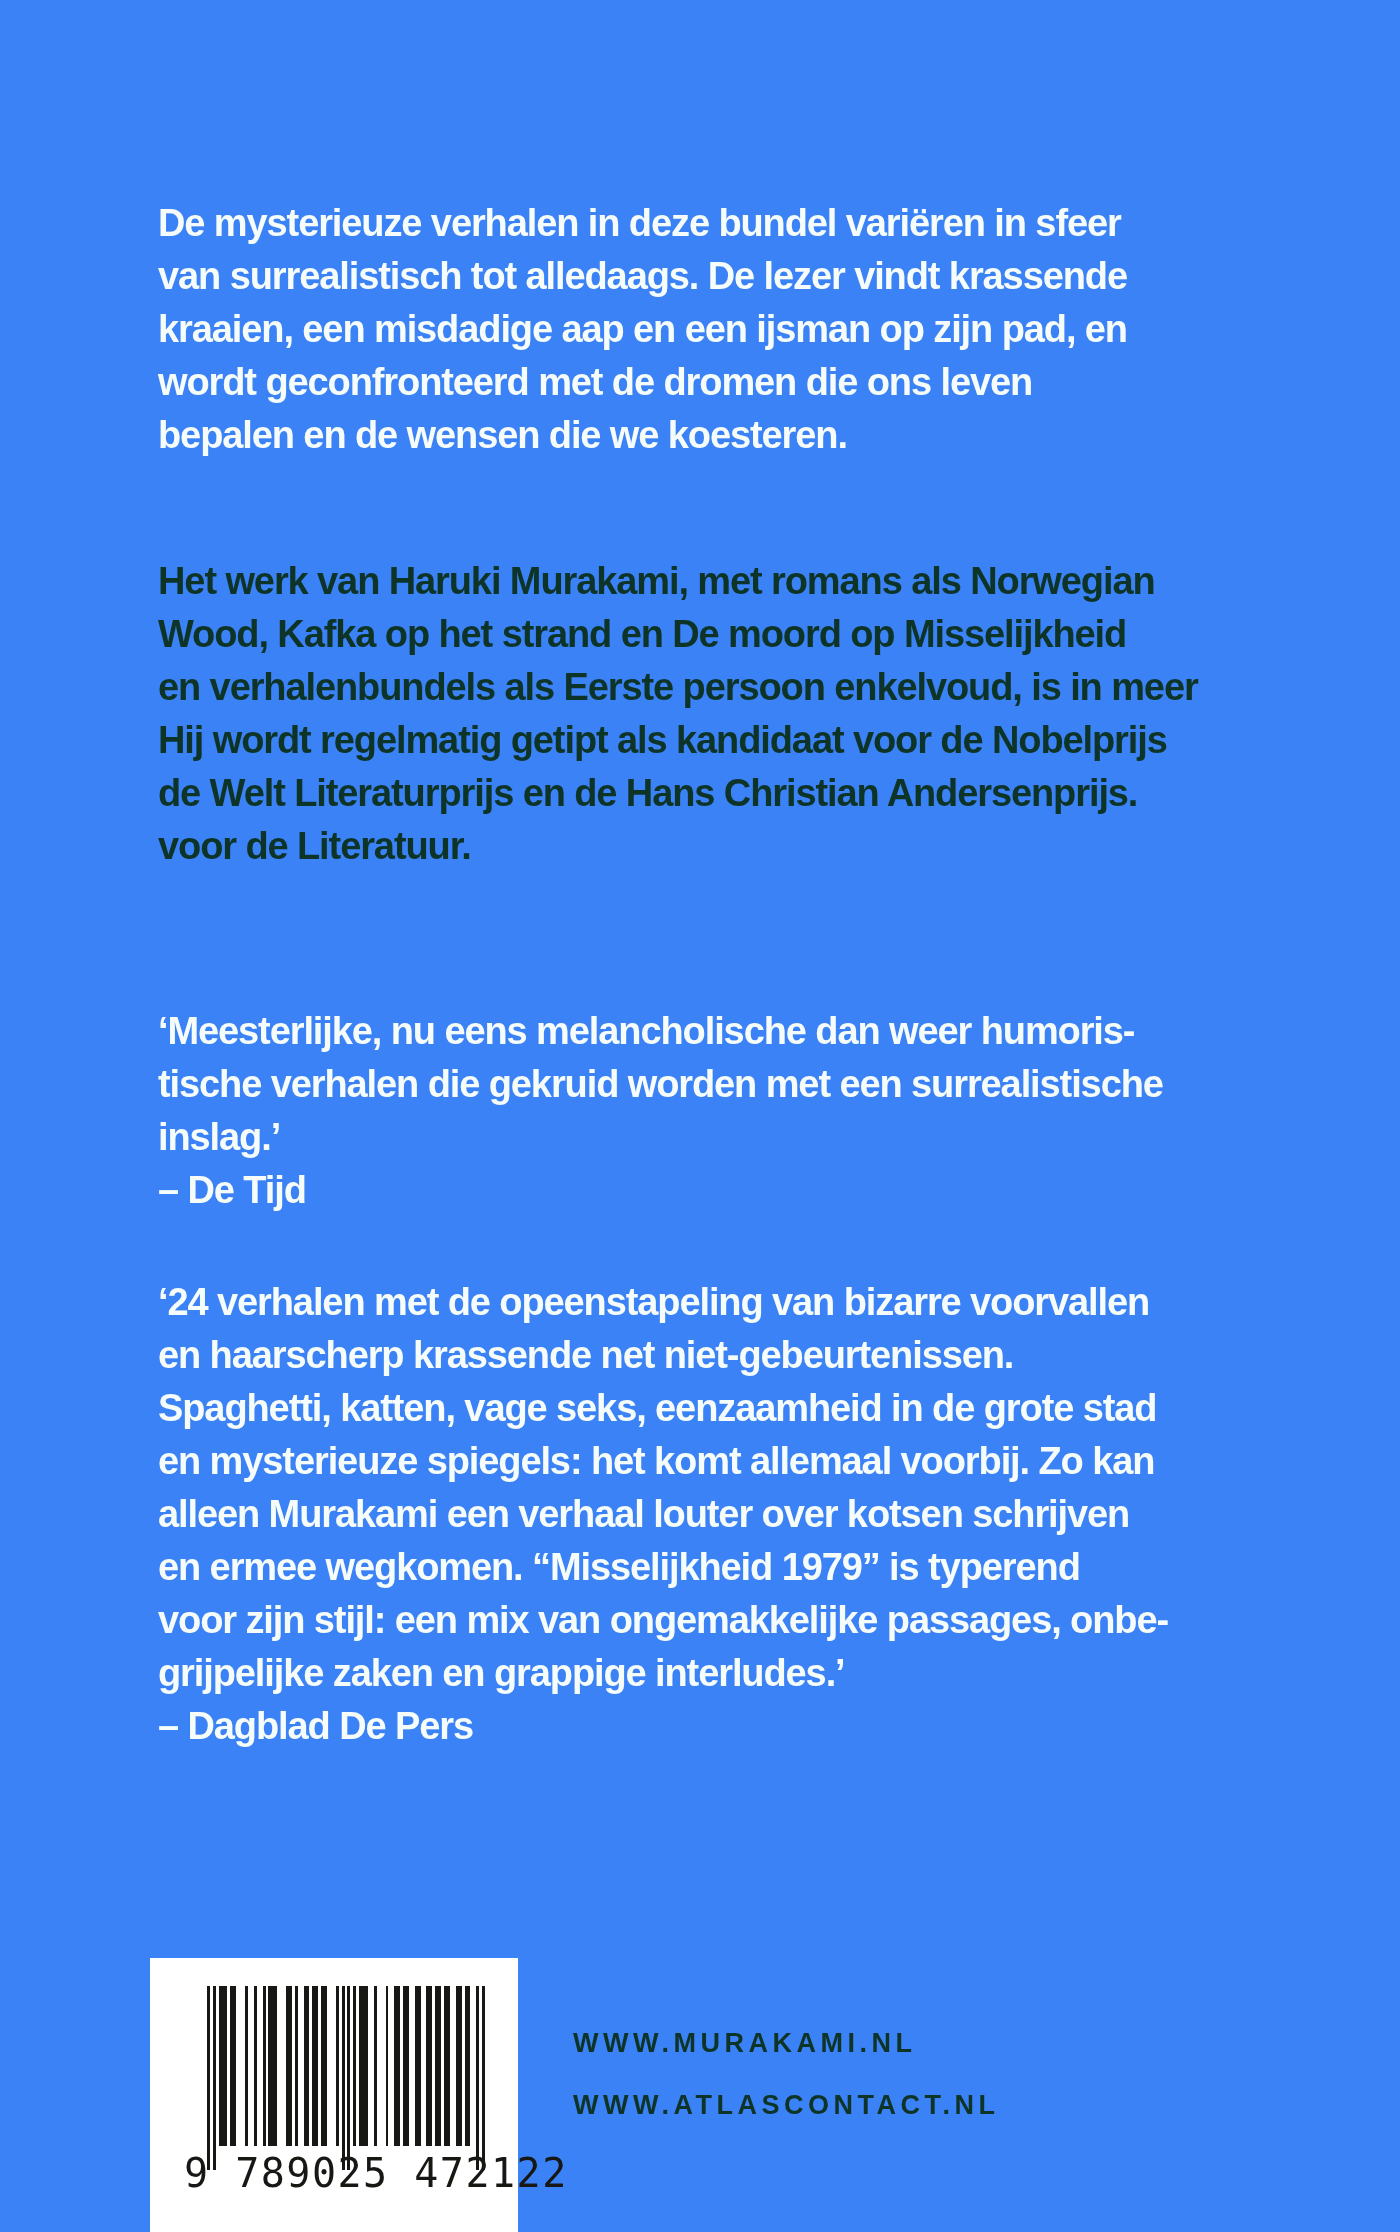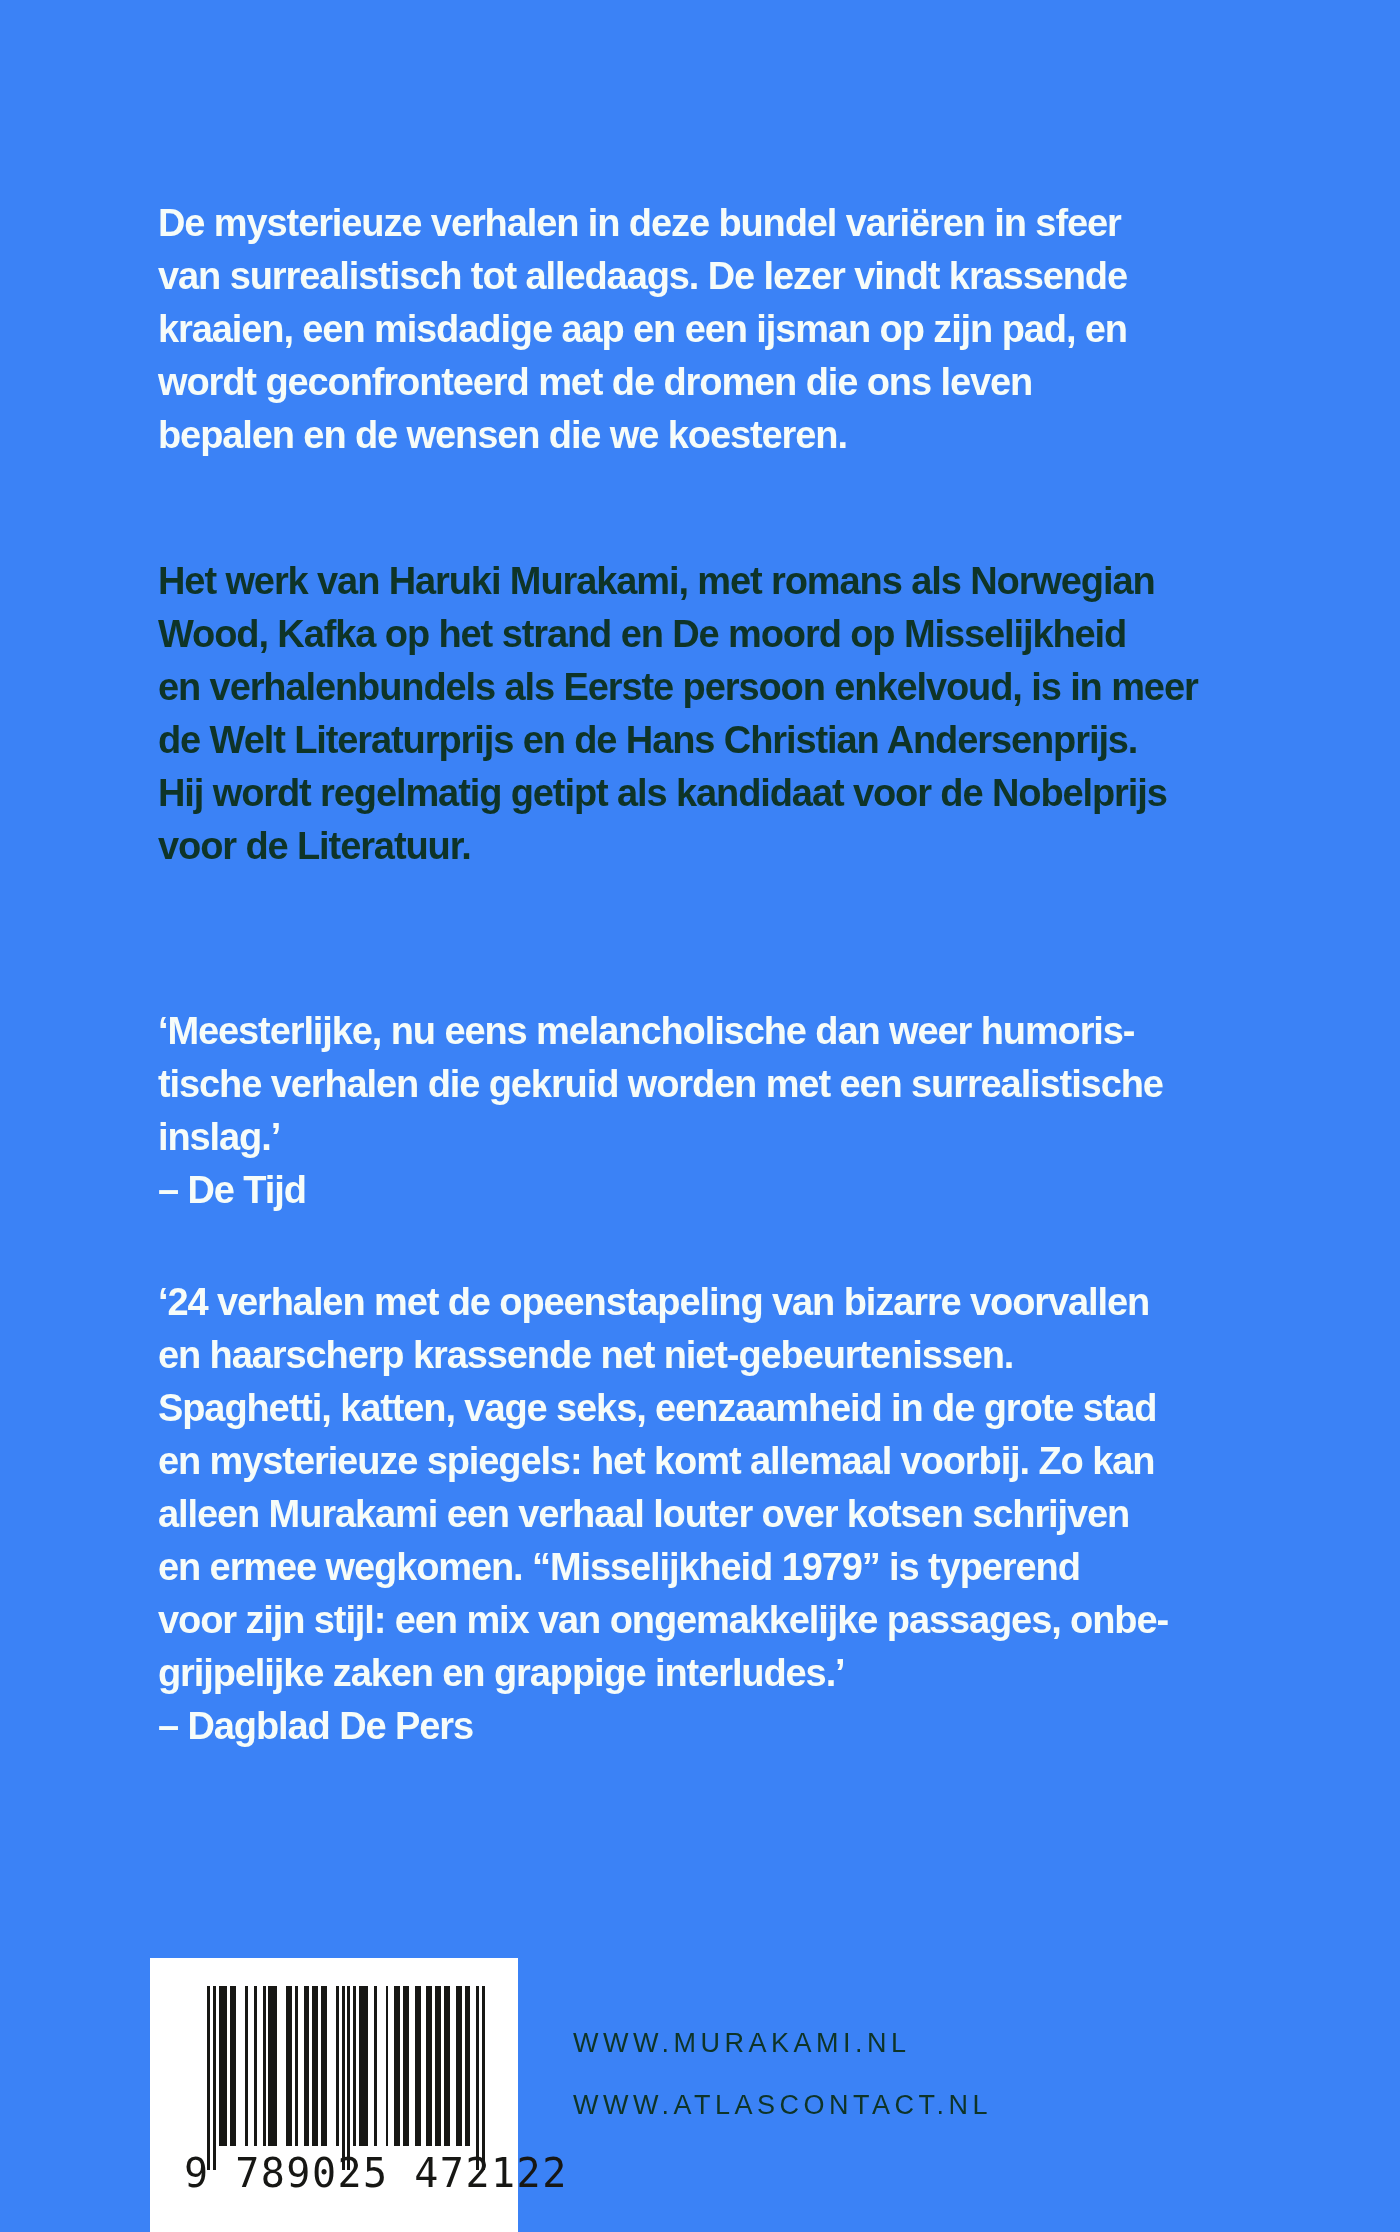--- a/index.html
+++ b/index.html
@@ -26,21 +26,21 @@
   .bars{position:absolute;left:57px;top:28px;width:278px;height:186px;}
   .bars div{position:absolute;top:0;background:#171714;}
   .barcode-num{
     position:absolute;left:34px;top:192px;
     font-family:"DejaVu Sans Mono",monospace;
     font-size:40px;letter-spacing:1.5px;color:#171714;font-weight:400;
     white-space:nowrap;
   }
   .site{
     position:absolute;left:573px;color:#0e3428;
-    font-size:27px;letter-spacing:4.5px;font-weight:400;white-space:nowrap;
+    font-size:27px;letter-spacing:4.5px;font-weight:700;white-space:nowrap;
   }
   .site1{top:2028px;}
   .site2{top:2090px;}
 </style>
 </head>
 <body>
 
 <div class="page">
 
   <div class="block light" style="top:197px">
@@ -48,22 +48,22 @@
       <div><span>van surrealistisch tot alledaags. De lezer vindt krassende</span></div>
       <div><span>kraaien, een misdadige aap en een ijsman op zijn pad, en</span></div>
       <div><span>wordt geconfronteerd met de dromen die ons leven</span></div>
       <div><span>bepalen en de wensen die we koesteren.</span></div>
     </div>
 
   <div class="block dark" style="top:555px">
       <div><span>Het werk van Haruki Murakami, met romans als </span><span class="it">Norwegian</span></div>
       <div><span class="it">Wood, Kafka op het strand</span><span> en </span><span class="it">De moord op Misselijkheid</span></div>
       <div><span>en verhalenbundels als </span><span class="it">Eerste persoon enkelvoud</span><span>, is in meer</span></div>
+      <div><span>Hij wordt regelmatig getipt als kandidaat voor de Nobelprijs</span></div>
       <div><span>de Welt Literaturprijs en de Hans Christian Andersenprijs.</span></div>
-      <div><span>Hij wordt regelmatig getipt als kandidaat voor de Nobelprijs</span></div>
       <div><span>voor de Literatuur.</span></div>
     </div>
 
   <div class="block light" style="top:1005px">
       <div><span>‘Meesterlijke, nu eens melancholische dan weer humoris-</span></div>
       <div><span>tische verhalen die gekruid worden met een surrealistische</span></div>
       <div><span>inslag.’</span></div>
       <div><span class="it">– De Tijd</span></div>
     </div>
 

